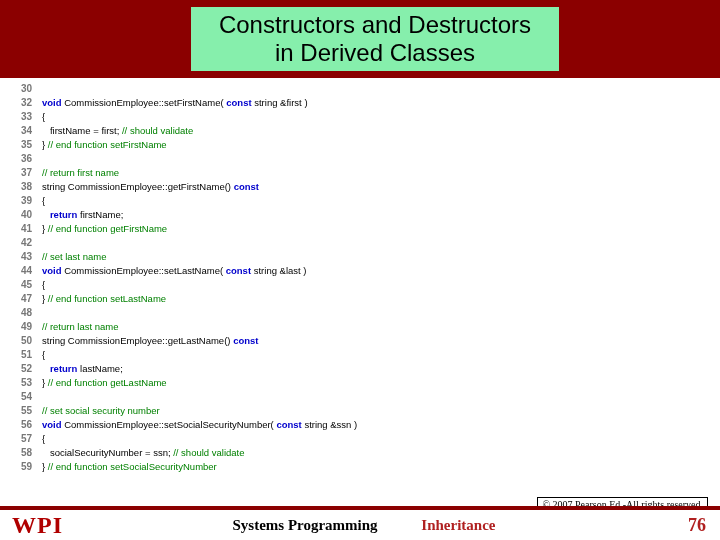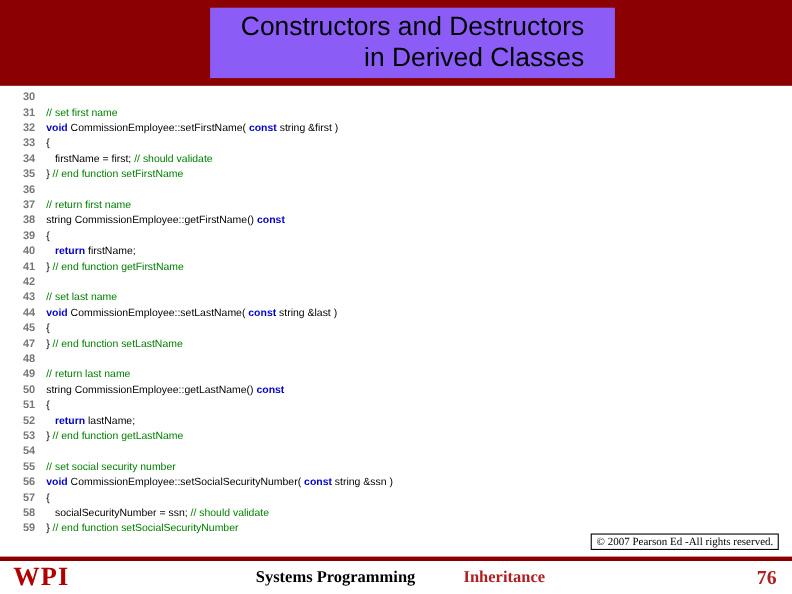--- a/index.html
+++ b/index.html
@@ -13,23 +13,23 @@
   }
   .title-band {
     background: #8b0000;
     height: 78px;
     width: 100%;
     display: flex;
     align-items: center;
     justify-content: center;
   }
   .title-box {
-    background: #8b5cf6;
+    background: #86efac;
     padding: 4px 28px;
-    text-align: right;
+    text-align: center;
     margin-left: 30px;
   }
   .title-line1, .title-line2 {
     font-family: "Comic Sans MS", cursive, sans-serif;
     font-size: 24px;
     color: #000;
     line-height: 1.15;
   }
   .code-area {
     padding: 4px 8px 0 8px;
@@ -91,41 +91,40 @@
     text-align: right;
     font-family: "Comic Sans MS", cursive;
     font-size: 18px;
     font-weight: bold;
     color: #b02020;
     margin-right: 14px;
   }
   .copyright {
     position: absolute;
     right: 12px;
-    bottom: 40px;
+    bottom: 28px;
     border: 1px solid #000;
     background: #fff;
     font-family: Georgia, serif;
     font-size: 10px;
     padding: 1px 4px;
   }
 </style>
 </head>
 <body>
 
 <div class="title-band">
   <div class="title-box">
     <div class="title-line1">Constructors and Destructors</div>
     <div class="title-line2">in Derived Classes</div>
   </div>
 </div>
 
 <div class="code-area" id="code-area">
     <div class="code-line"><span class="ln">30</span></div>
-    <div class="code-line"><span class="ln">31</span><span class="cm">// set first name</span></div>
     <div class="code-line"><span class="ln">32</span><span class="kw">void</span><span class="blk"> CommissionEmployee::setFirstName( </span><span class="kw">const</span><span class="blk"> string &amp;first )</span></div>
     <div class="code-line"><span class="ln">33</span><span class="blk">{</span></div>
     <div class="code-line"><span class="ln">34</span><span class="blk">   firstName = first; </span><span class="cm">// should validate</span></div>
     <div class="code-line"><span class="ln">35</span><span class="blk">} </span><span class="cm">// end function setFirstName</span></div>
     <div class="code-line"><span class="ln">36</span></div>
     <div class="code-line"><span class="ln">37</span><span class="cm">// return first name</span></div>
     <div class="code-line"><span class="ln">38</span><span class="blk">string CommissionEmployee::getFirstName() </span><span class="kw">const</span></div>
     <div class="code-line"><span class="ln">39</span><span class="blk">{</span></div>
     <div class="code-line"><span class="ln">40</span><span class="blk">   </span><span class="kw">return</span><span class="blk"> firstName;</span></div>
     <div class="code-line"><span class="ln">41</span><span class="blk">} </span><span class="cm">// end function getFirstName</span></div>

